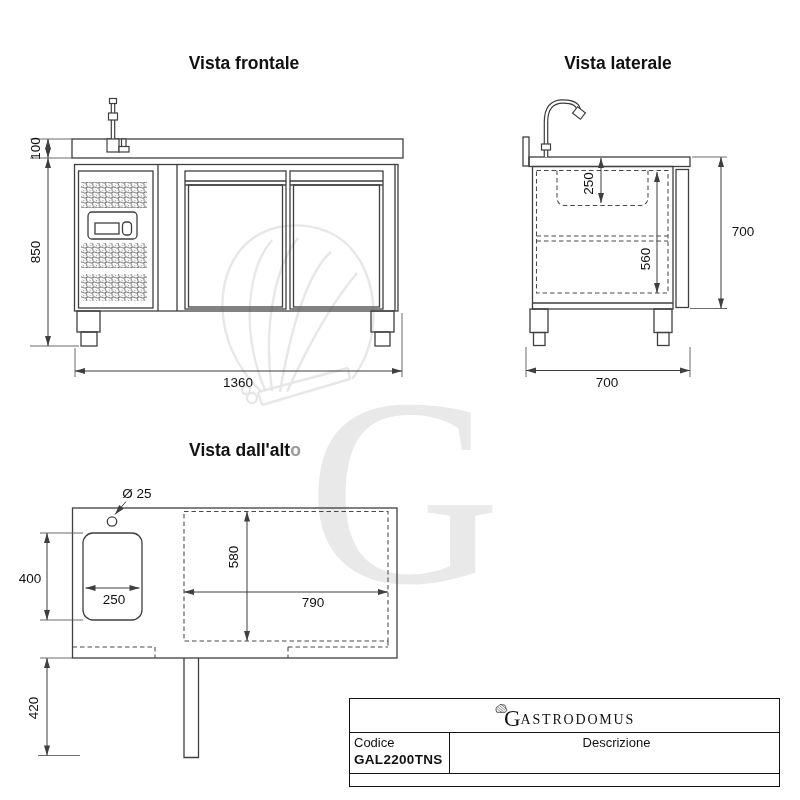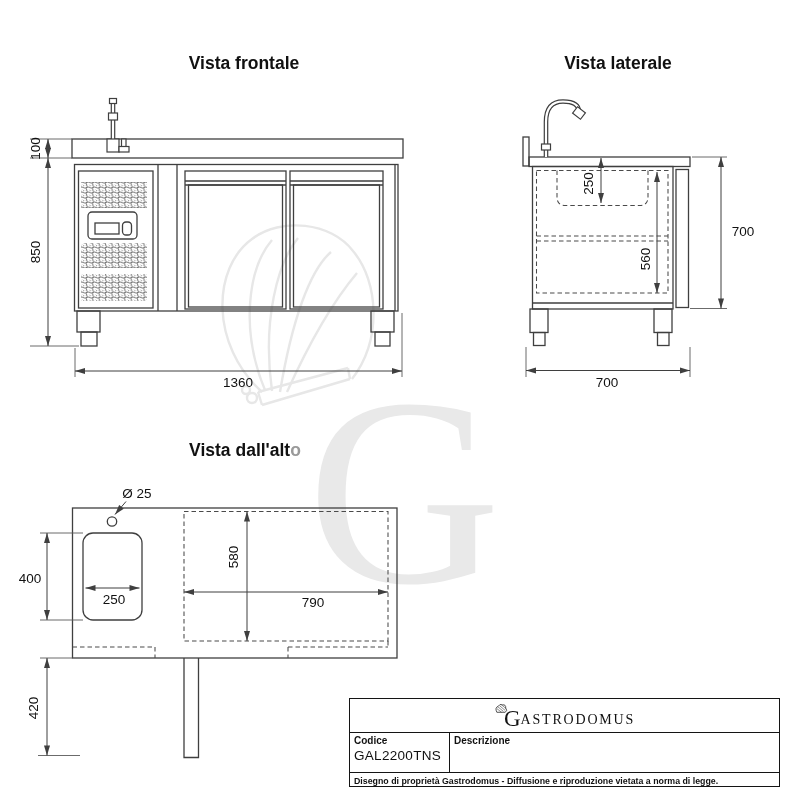--- a/index.html
+++ b/index.html
@@ -28,23 +28,23 @@
   .tb-logo-row{height:34px;border-bottom:1.2px solid #141414;display:flex;
                align-items:flex-end;justify-content:center;box-sizing:border-box;
                padding-bottom:3px;}
   .hat-ico{width:15px;height:13px;margin-right:-5px;margin-bottom:13px;}
   .brand-g{font-family:"Liberation Serif",serif;font-size:23px;line-height:0.85;}
   .brand-rest{font-family:"Liberation Serif",serif;font-size:14px;letter-spacing:1.8px;
               line-height:1.2;margin-top:22px;}
   .tb-mid{height:41px;border-bottom:1.2px solid #141414;display:flex;box-sizing:border-box;}
   .tb-cell{box-sizing:border-box;padding:2px 0 0 4px;}
   .tb-code{width:100px;border-right:1.2px solid #141414;}
-  .tb-desc{flex:1;}
-  .tb-label{font-size:10px;font-weight:700;}
-  .tb-code-val{font-size:13.5px;font-weight:400;letter-spacing:0.3px;margin-top:2px;}
+  .tb-desc{flex:1;text-align:center;}
+  .tb-label{font-size:13px;font-weight:400;}
+  .tb-code-val{font-size:13.5px;font-weight:700;letter-spacing:0.3px;margin-top:2px;}
   .tb-desc-val{font-size:13px;margin-top:2px;}
   .tb-foot{flex:1;font-size:8.8px;font-weight:700;padding:3px 0 0 4px;box-sizing:border-box;}
 </style>
 </head>
 <body>
 
 <div class="sheet">
 
 <svg class="main" width="800" height="800" viewBox="0 0 800 800">
   <defs>
@@ -226,16 +226,15 @@
   </div>
   <div class="tb-mid">
     <div class="tb-cell tb-code">
       <div class="tb-label">Codice</div>
       <div class="tb-code-val">GAL2200TNS</div>
     </div>
     <div class="tb-cell tb-desc">
       <div class="tb-label">Descrizione</div>
     </div>
   </div>
-  <div class="tb-foot">Disegno di proprietà Gastrodomus - Diffusione e riproduzione vietata a norma di legge.</div>
 </div>
 
 </div>
 
 </body></html>

